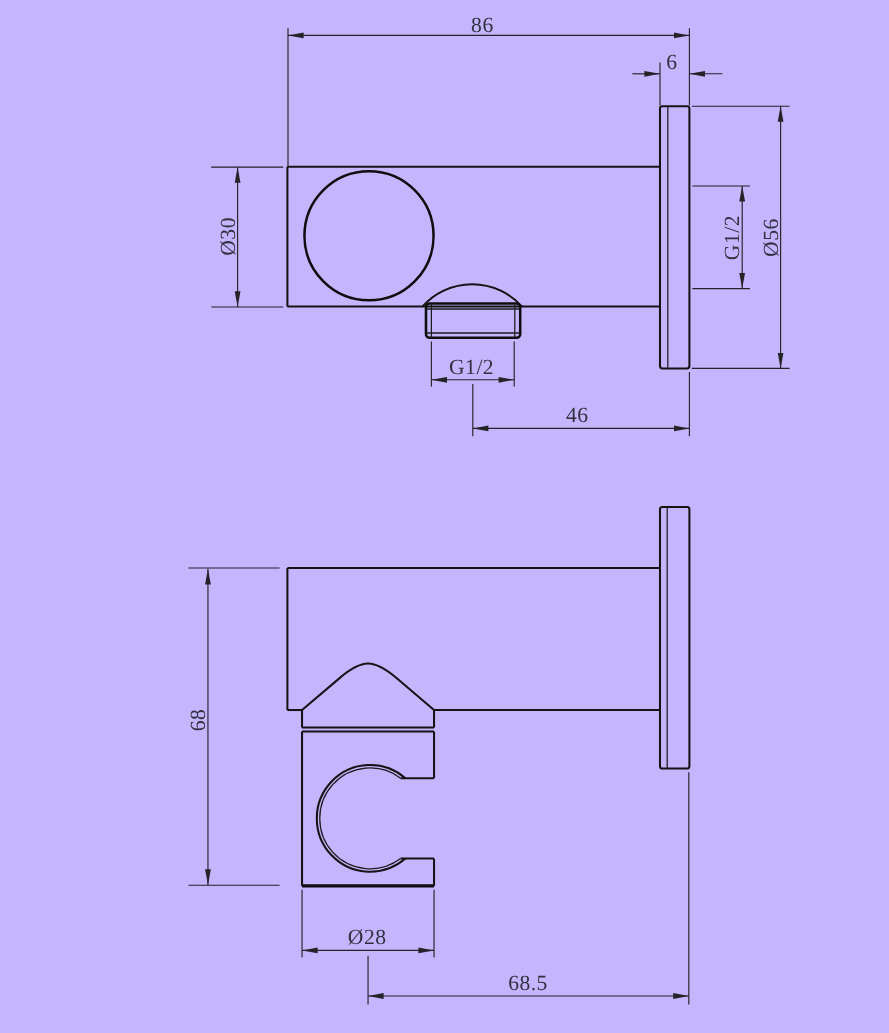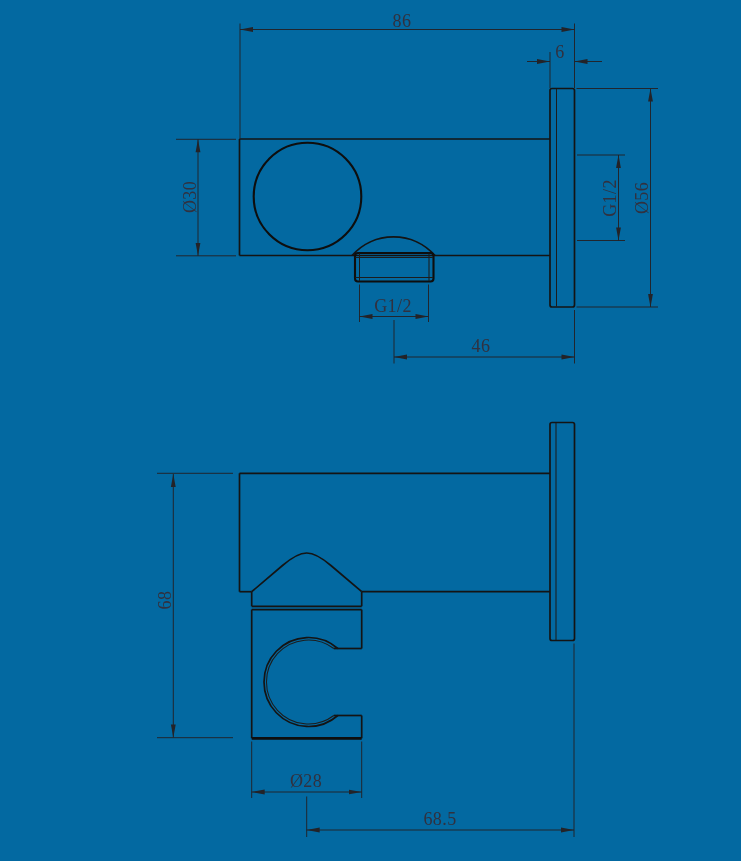--- a/index.html
+++ b/index.html
@@ -1,16 +1,16 @@
 <!DOCTYPE html>
 <html><head>
 <meta charset="utf-8">
 <style>
   html,body{margin:0;padding:0;background:#ffffff;}
-  .sheet{position:relative;width:741px;height:861px;background:#0369a1;overflow:hidden;
+  .sheet{position:relative;width:741px;height:861px;background:#c4b5fd;overflow:hidden;
          font-family:"Liberation Serif", serif;}
   svg{display:block;}
   svg *{fill:none;}
   .obj   {stroke:#141414;stroke-width:1.7;stroke-linecap:butt;}
   .bold  {stroke:#0e0e0e;stroke-width:2.1;}
   .xbold {stroke:#0e0e0e;stroke-width:2.7;}
   .thin  {stroke:#1c1c1c;stroke-width:1.05;}
   .dim   {stroke:#232328;stroke-width:0.95;}
   .d2    {marker-start:url(#arw);marker-end:url(#arw);}
   .d1    {marker-end:url(#arw);}

